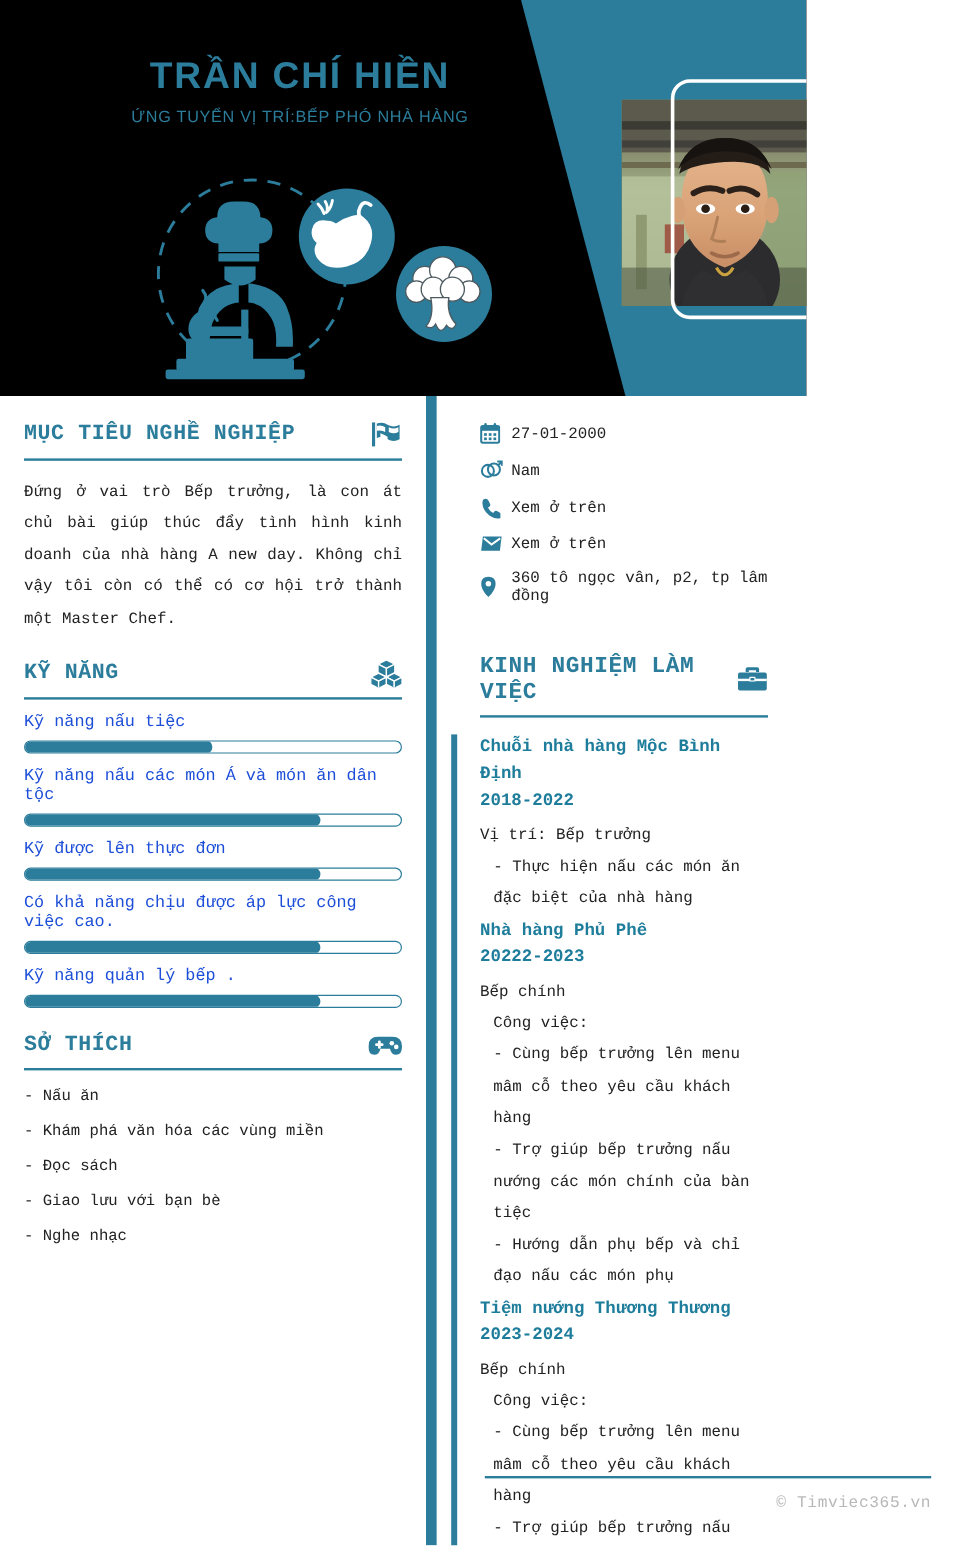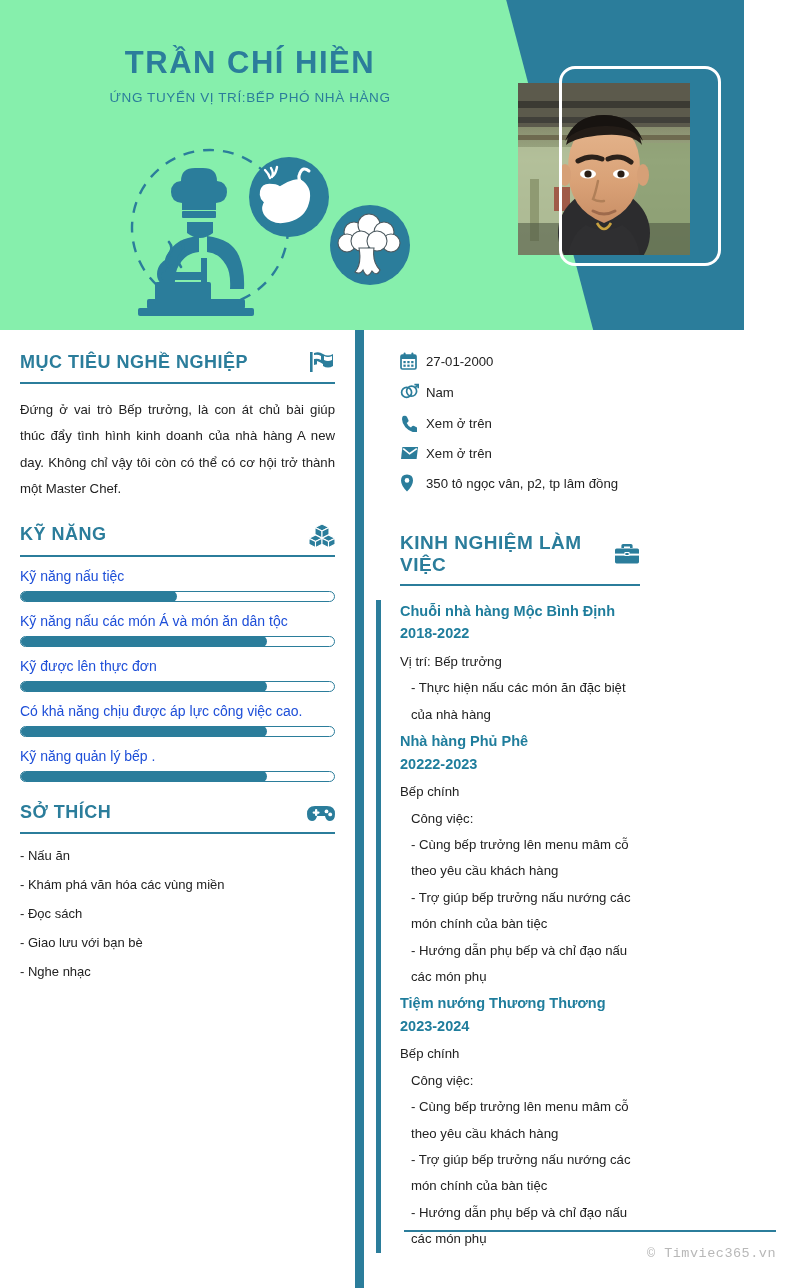--- a/index.html
+++ b/index.html
@@ -15,23 +15,23 @@
     position: relative;
     width: 800px;
     height: 1288px;
     background: #ffffff;
     overflow: hidden;
   }
 
   
   .header {
     position: relative;
-    width: 744px;
+    width: 672px;
     height: 330px;
-    background: #86efac;
+    background: #000000;
     overflow: hidden;
   }
 
   .header-shape {
     position: absolute;
     top: 0;
     right: 0;
     width: 290px;
     height: 330px;
     background: #2b7d9b;
@@ -89,20 +89,21 @@
     width: 340px;
     height: 180px;
   }
 
   
   .body {
     position: relative;
     width: 662px;
     height: 958px;
     display: flex;
+    font-family: Liberation Mono, monospace;
   }
 
   .col-left {
     position: relative;
     width: 355px;
     padding: 0 20px;
     background: #ffffff;
   }
 
   .divider-bar {
@@ -553,21 +554,21 @@
           <span class="contact-text">Xem ở trên</span>
         </div>
 
         <div class="contact-row">
           <span class="contact-icon">
             <svg width="14" height="18" viewBox="0 0 14 18" xmlns="http://www.w3.org/2000/svg">
               <path d="M7 0.6 q6 0 6 6 q0 5 -6 11 q-6 -6 -6 -11 q0 -6 6 -6 z" fill="#2b7d9b"></path>
               <circle cx="7" cy="6.4" r="2.3" fill="#ffffff"></circle>
             </svg>
           </span>
-          <span class="contact-text">350 tô ngọc vân, p2, tp lâm đồng</span>
+          <span class="contact-text">360 tô ngọc vân, p2, tp lâm đồng</span>
         </div>
       </div>
 
       <div class="exp-head">
         <div class="sec-head">
           <span class="sec-title big">KINH NGHIỆM LÀM VIỆC</span>
           <span class="sec-icon">
             <svg width="26" height="24" viewBox="0 0 26 24" xmlns="http://www.w3.org/2000/svg">
               <path d="M9 2 h8 q1.6 0 1.6 1.6 v2.4 h-2.6 v-1.4 h-6 v1.4 h-2.6 v-2.4 q0 -1.6 1.6 -1.6 z" fill="#2b7d9b"></path>
               <rect x="1" y="6.4" width="24" height="15" rx="1.6" fill="#2b7d9b"></rect>

